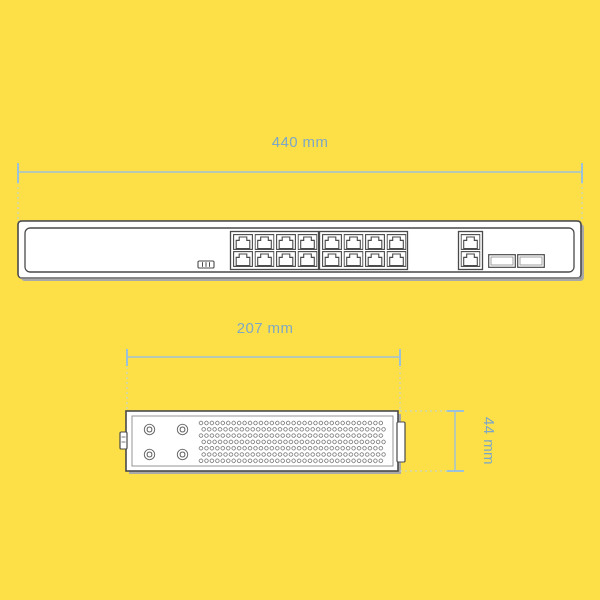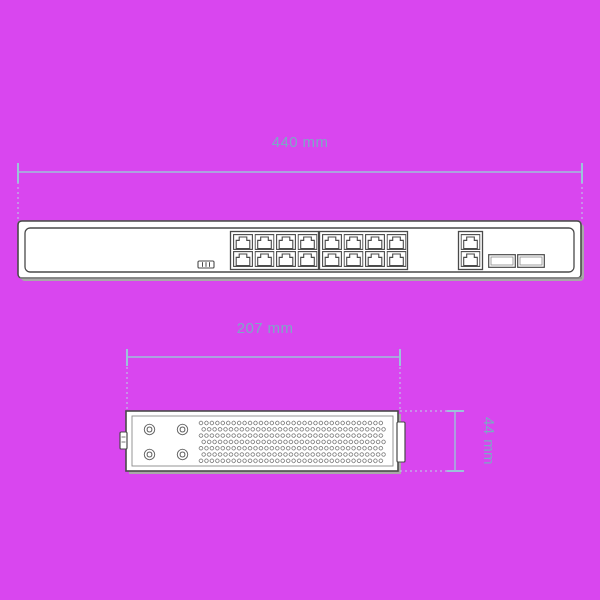--- a/index.html
+++ b/index.html
@@ -12,21 +12,21 @@
     width: 600px;
     height: 600px;
     font-family: "Liberation Sans", sans-serif;
     overflow: hidden;
     position: relative;
   }
   #stage {
     position: relative;
     width: 600px;
     height: 600px;
-    background: #d946ef;
+    background: #fde047;
   }
   #stage svg {
     display: block;
     width: 600px;
     height: 600px;
   }
   .dim-text {
     font-family: "Liberation Sans", sans-serif;
     font-size: 15px;
     letter-spacing: 0.4px;

